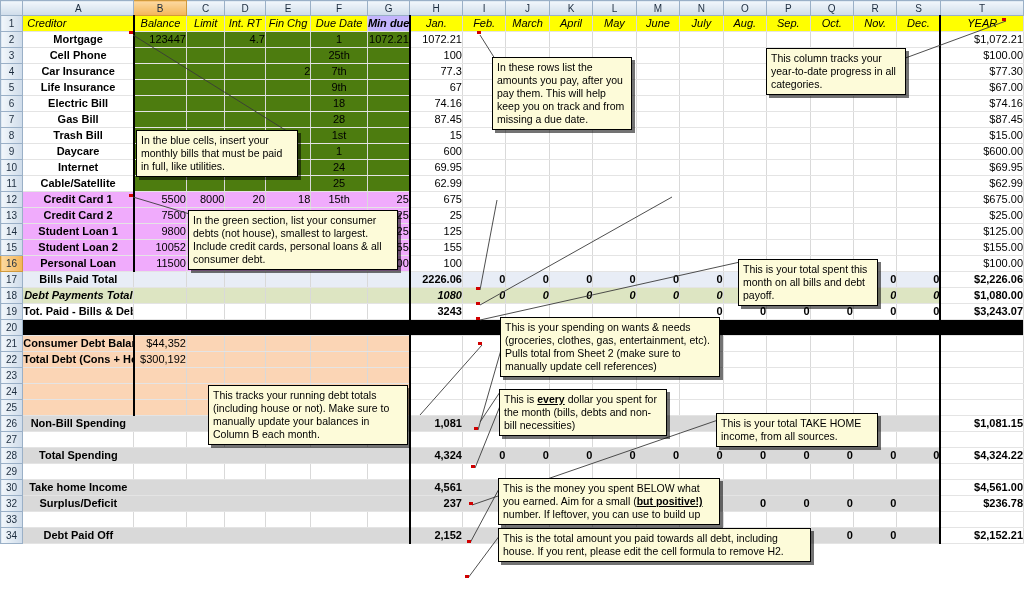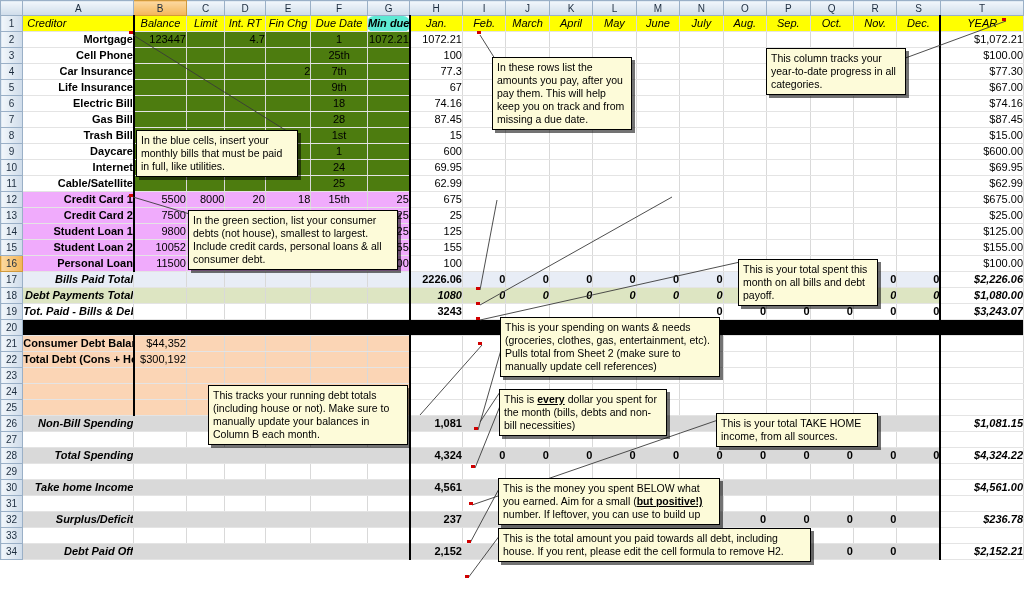--- a/index.html
+++ b/index.html
@@ -20,36 +20,36 @@
   
   .rowhdr{width:22px;background-image:linear-gradient(to right,#f2f7fb,#cfdcea);
           border:1px solid #9ab0c7;font-size:10px;color:#1c2c3e;text-align:center;}
   .rowhdr.sel{background-image:linear-gradient(to right,#fcd9a0,#f3b559);border-color:#d09a3c;}
 
   
   td.c{border-right:1px solid #d9d9d9;border-bottom:1px solid #e4e4e4;
        font-size:11px;color:#000;padding:0 3px;height:15px;line-height:15px;}
   td.c.r{text-align:right;}
   td.c.ctr{text-align:center;}
-  td.c.l{text-align:right;}
+  td.c.l{text-align:center;}
 
   
   .f-yellow{background:#ffff00;font-weight:normal;font-style:italic;text-align:center;font-size:11px;}
-  .f-yellow-sm{background:#5eead4;font-weight:bold;font-style:italic;text-align:center;font-size:9px;border-radius:7px;}
+  .f-yellow-sm{background:#c4b5fd;font-weight:bold;font-style:italic;text-align:center;font-size:9px;}
   .f-blue{background:#4d7c0f;}
   .f-green{background:#f0abfc;}
   .f-lgreen{background:#dde5c2;font-style:italic;}
   .f-peach{background:#fbd5b5;}
   .f-grey{background:#d9d9d9;}
   .f-bluerow{background:#e8edf6;}
   .f-white{background:#ffffff;}
   .f-black{background:#000000;}
 
   .bold{font-weight:bold;}
-  .bi{font-weight:bold;font-style:italic;}
+  .bi{font-weight:bold;}
 
   .dashed-r{border-right:1px dashed #9a9a9a;}
   .dashed-b{border-bottom:1px dashed #9a9a9a;}
   .solid-l{border-left:2px solid #000;}
   .solid-r{border-right:2px solid #000;}
   .solid-b{border-bottom:2px solid #000;}
 
   .bigno{font-size:13px;font-weight:bold;}
 
   
@@ -801,43 +801,20 @@
           <td class="c r f-grey bold bigno"></td>
           <td class="c r f-grey bold bigno"></td>
           <td class="c r f-grey bold bigno"></td>
           <td class="c r f-grey bold bigno"></td>
           <td class="c r f-grey bold bigno"></td>
           <td class="c r f-grey bold bigno"></td>
           <td class="c r f-grey bold bigno"></td>
           <td class="c r f-grey bold bigno"></td>
           <td class="c r f-grey bold bigno"></td>
           <td class="c r f-white solid-l solid-r bold bi">$4,561.00</td>
-        </tr>
-        <tr>
-          <td class="rowhdr">31</td>
-          <td class="c f-white"></td>
-          <td class="c f-white"></td>
-          <td class="c f-white"></td>
-          <td class="c f-white"></td>
-          <td class="c f-white"></td>
-          <td class="c f-white"></td>
-          <td class="c f-white"></td>
-          <td class="c f-white solid-l"></td>
-          <td class="c f-white"></td>
-          <td class="c f-white"></td>
-          <td class="c f-white"></td>
-          <td class="c f-white"></td>
-          <td class="c f-white"></td>
-          <td class="c f-white"></td>
-          <td class="c f-white"></td>
-          <td class="c f-white"></td>
-          <td class="c f-white"></td>
-          <td class="c f-white"></td>
-          <td class="c f-white"></td>
-          <td class="c f-white solid-l solid-r"></td>
         </tr>
         <tr>
           <td class="rowhdr">32</td>
           <td class="c l bi f-grey">Surplus/Deficit</td>
           <td class="c f-grey"></td>
           <td class="c f-grey"></td>
           <td class="c f-grey"></td>
           <td class="c f-grey"></td>
           <td class="c f-grey"></td>
           <td class="c f-grey"></td>

